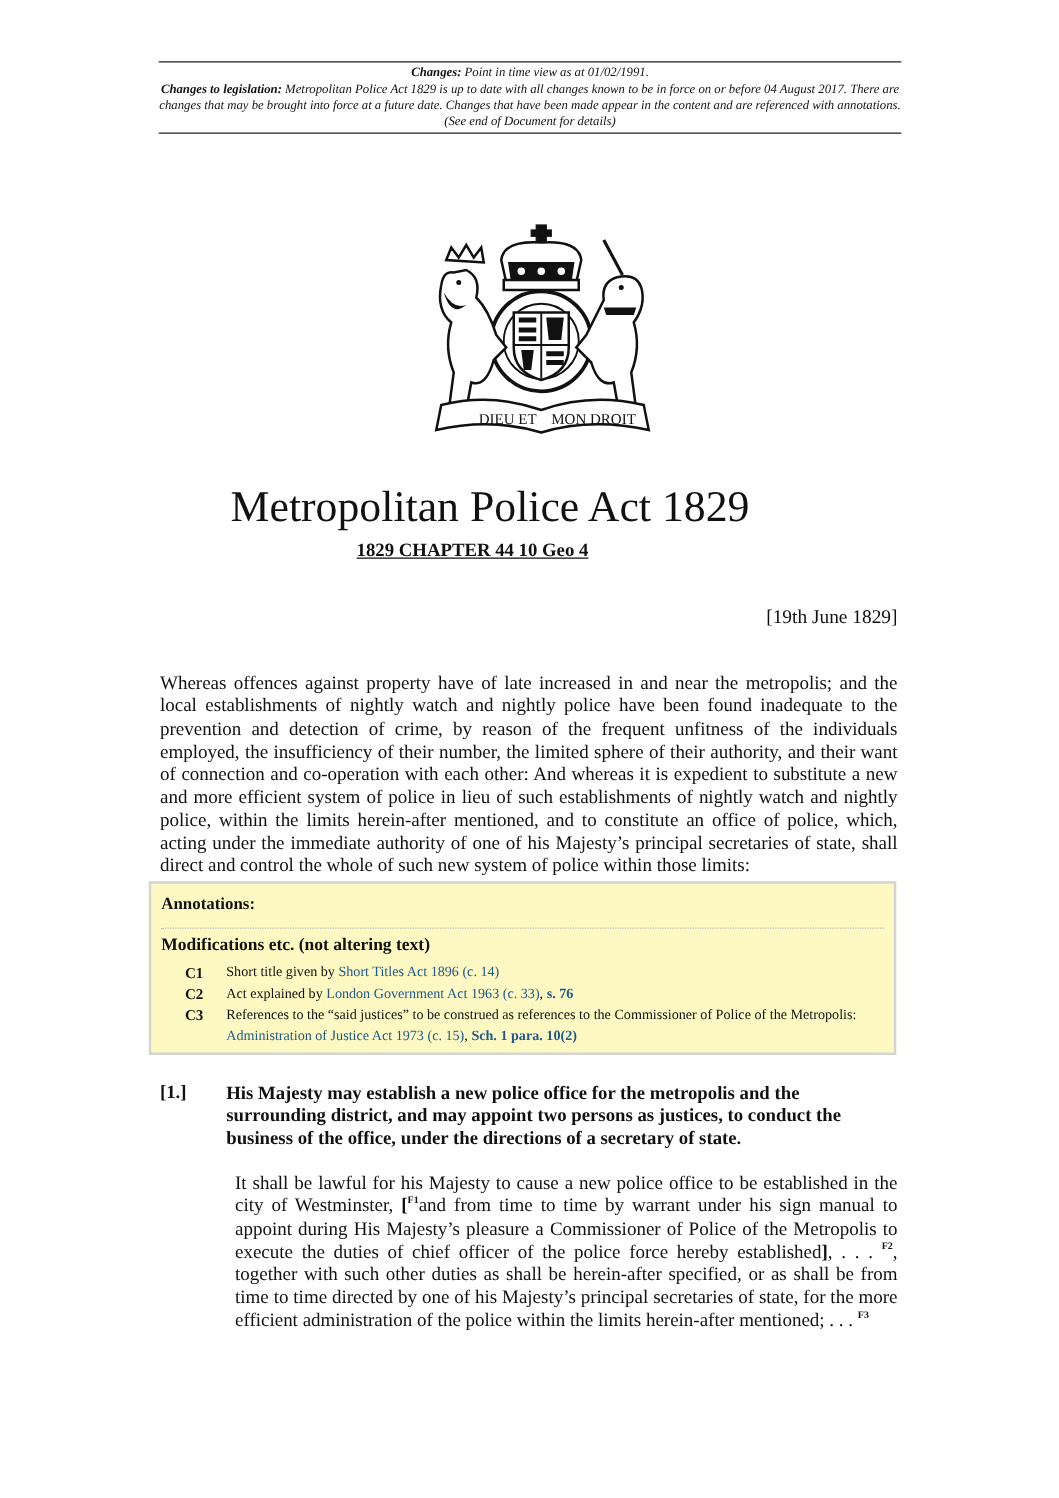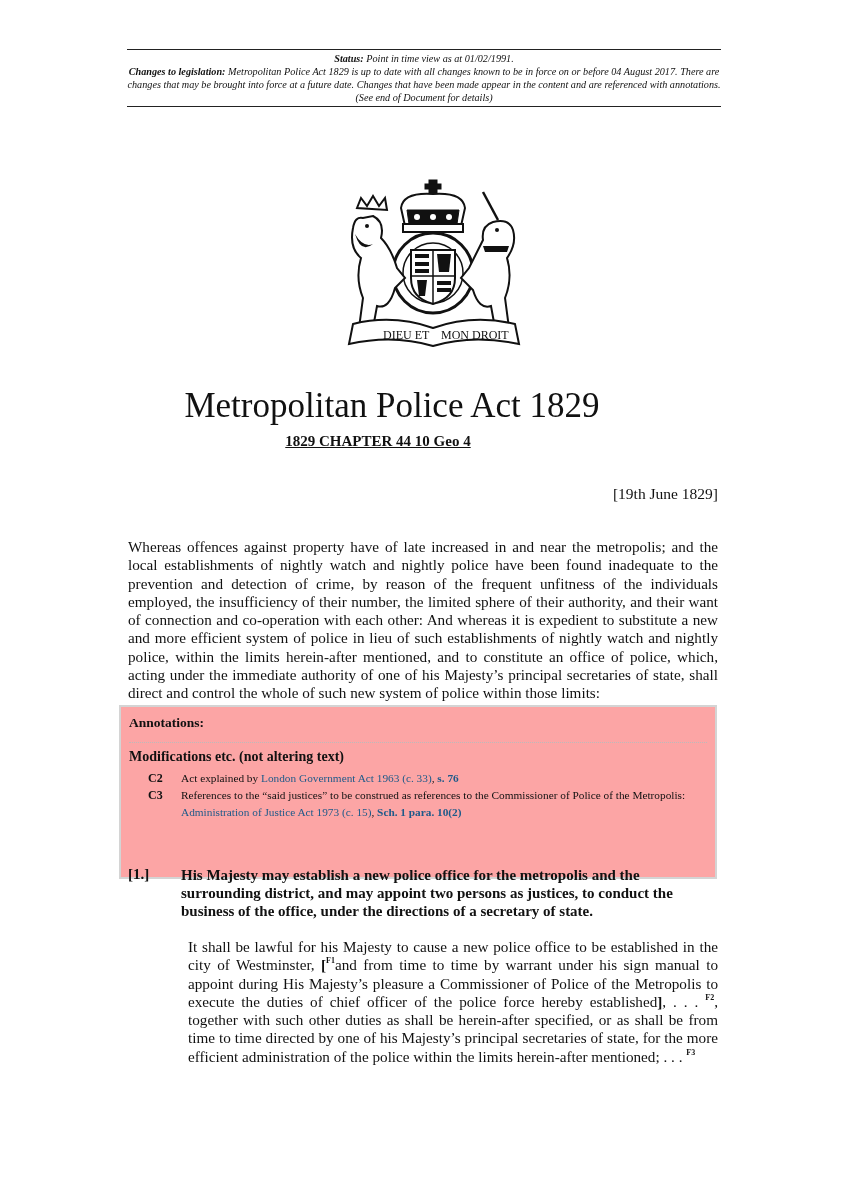--- a/index.html
+++ b/index.html
@@ -28,22 +28,22 @@
   .longtitle {
     position: absolute; left: 128px; top: 484px; width: 590px;
     font-size: 15.5px; line-height: 20px;
   }
   .longtitle .date { position: absolute; right: 0; top: 0; }
   .preamble {
     position: absolute; left: 128px; top: 538px; width: 590px;
     font-size: 15.2px; line-height: 18.3px; text-align: justify;
   }
   .annot {
-    position: absolute; left: 119px; top: 705px; width: 598px; height: 174px;
-    border: 2px solid #d4d4d4; box-sizing: border-box; background: #fca5a5;
+    position: absolute; left: 119px; top: 705px; width: 598px; height: 139px;
+    border: 2px solid #d4d4d4; box-sizing: border-box; background: #fef9c3;
   }
   .annot-title {
     position: absolute; left: 8px; top: 8px; font-weight: bold; font-size: 13.5px;
   }
   .annot-rule {
     position: absolute; left: 8px; right: 8px; top: 35px; border-top: 1px dotted #bbb;
   }
   .annot-sub {
     position: absolute; left: 8px; top: 42px; font-weight: bold; font-size: 14px;
   }
@@ -65,21 +65,21 @@
     position: absolute; left: 188px; top: 938px; width: 530px;
     font-size: 15.2px; line-height: 18.3px; text-align: justify;
   }
   sup.fn { font-size: 8px; font-weight: bold; vertical-align: 7px; line-height: 0; }
   .brk { font-weight: bold; }
 </style>
 </head>
 <body>
 
 <div class="status">
-  <b>Status:</b><span> Point in time view as at 01/02/1991.</span><br>
+  <b>Changes:</b><span> Point in time view as at 01/02/1991.</span><br>
   <b>Changes to legislation:</b><span> Metropolitan Police Act 1829 is up to date with all changes known to be in force on or before 04 August 2017. There are changes that may be brought into force at a future date. Changes that have been made appear in the content and are referenced with annotations. (See end of Document for details)</span>
 </div>
 
 <div class="crest">
   <svg width="200" height="172" viewBox="0 0 200 172">
 
     <g fill="#111" stroke="#111">
       <rect x="96" y="2" width="8" height="14"></rect>
       <rect x="92" y="6" width="16" height="5"></rect>
       <path d="M68 30 Q70 14 100 16 Q130 14 132 30 L128 48 L72 48 Z" fill="#fff" stroke-width="2"></path>
@@ -139,20 +139,24 @@
 </div>
 
 <div class="preamble">Whereas offences against property have of late increased in and near the metropolis; and the local establishments of nightly watch and nightly police have been found inadequate to the prevention and detection of crime, by reason of the frequent unfitness of the individuals employed, the insufficiency of their number, the limited sphere of their authority, and their want of connection and co-operation with each other: And whereas it is expedient to substitute a new and more efficient system of police in lieu of such establishments of nightly watch and nightly police, within the limits herein-after mentioned, and to constitute an office of police, which, acting under the immediate authority of one of his Majesty’s principal secretaries of state, shall direct and control the whole of such new system of police within those limits:</div>
 
 <div class="annot">
   <div class="annot-title">Annotations:</div>
   <div class="annot-rule"></div>
   <div class="annot-sub">Modifications etc. (not altering text)</div>
   <div class="annot-list">
     <div class="annot-item">
+      <span class="code">C1</span>
+      <span class="txt"><span>Short title given by </span><a class="lnk">Short Titles Act 1896 (c. 14)</a></span>
+    </div>
+    <div class="annot-item">
       <span class="code">C2</span>
       <span class="txt"><span>Act explained by </span><a class="lnk">London Government Act 1963 (c. 33)</a><span>, </span><a class="lnk-b">s. 76</a></span>
     </div>
     <div class="annot-item">
       <span class="code">C3</span>
       <span class="txt"><span>References to the “said justices” to be construed as references to the Commissioner of Police of the Metropolis: </span><a class="lnk">Administration of Justice Act 1973 (c. 15)</a><span>, </span><a class="lnk-b">Sch. 1 para. 10(2)</a></span>
     </div>
   </div>
 </div>
 

